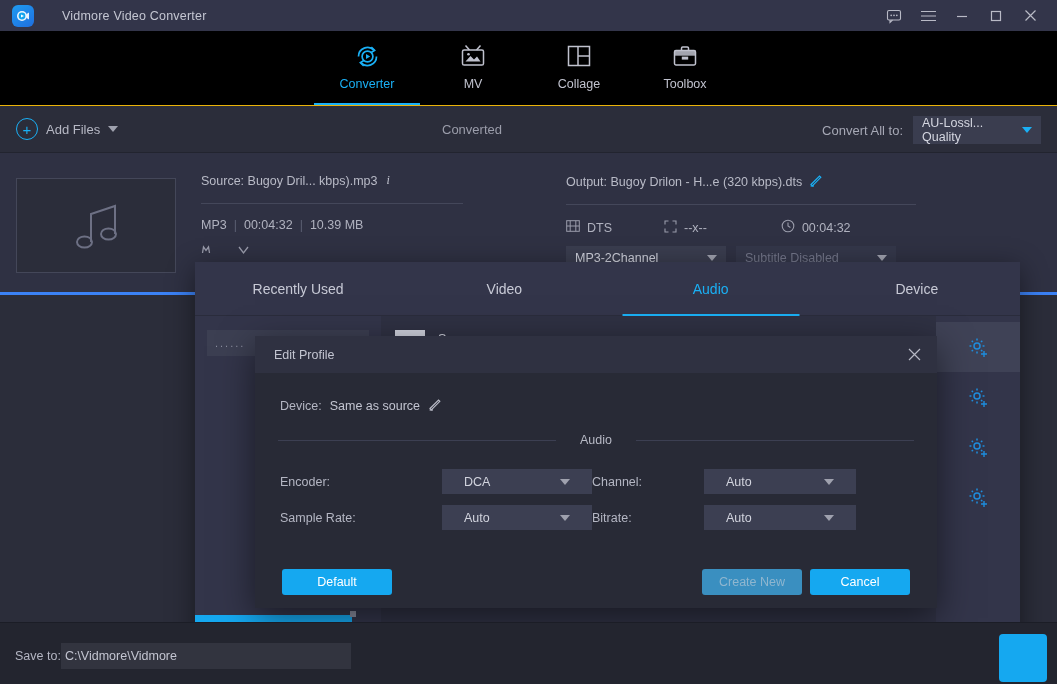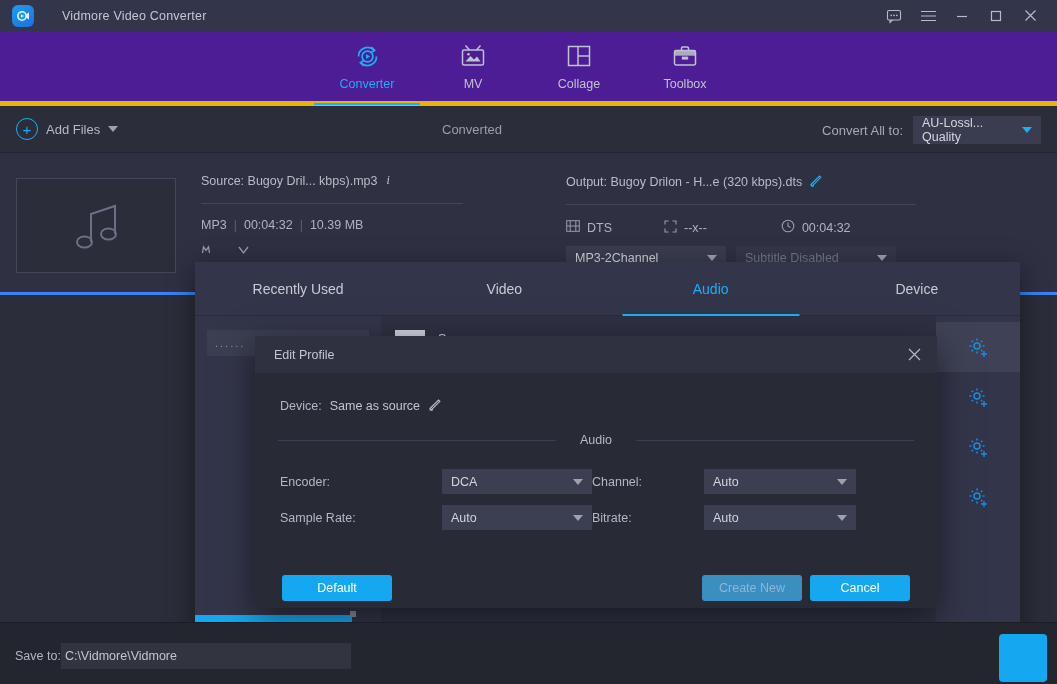--- a/index.html
+++ b/index.html
@@ -42,22 +42,22 @@
     width: 34px; height: 31px;
     display: flex; align-items: center; justify-content: center;
     color: #b9bac6;
   }
   .wcbtn:last-child { margin-right: 10px; }
 
   
   .navbar {
     position: absolute; top: 31px; left: 0;
     width: 1057px; height: 75px;
-    background: #4c1d95;
-    border-bottom: 5px solid #eab308;
+    background: #000000;
+    border-bottom: 1px solid #eab308;
   }
   .navtabs {
     position: absolute; left: 314px; top: 0;
     display: flex;
   }
   .navtab {
     width: 106px; height: 74px;
     display: flex; flex-direction: column; align-items: center;
     justify-content: flex-start; padding-top: 10px;
     color: #c0c2ce; position: relative;
@@ -255,24 +255,24 @@
   .formgrid {
     margin: 22px 0 0 25px;
     display: grid;
     grid-template-columns: 162px 150px 112px 152px;
     row-gap: 11px; align-items:center;
   }
   .flabel { font-size: 12.5px; color:#b4b6c3; }
   .fselect {
     height: 25px; background:#3c3f52;
     display:flex; align-items:center; justify-content:space-between;
-    padding: 0 9px; font-size: 12.5px; color:#d2d4de;
+    padding: 0 22px; font-size: 12.5px; color:#d2d4de;
   }
   .dlg-btns {
-    position:absolute; left:0; bottom: 7px; width: 682px;
+    position:absolute; left:0; bottom: 13px; width: 682px;
     padding: 0 27px; display:flex; align-items:center;
   }
   .btn {
     height: 26px; border-radius: 3px; font-size: 12.5px;
     display:flex; align-items:center; justify-content:center;
     color:#fff;
   }
   .btn-default { width: 110px; background:#15a8f0; }
   .btn-createnew { width: 100px; background:#3a8fc0; color:#8fb6cf; margin-left:auto; }
   .btn-cancel { width: 100px; background:#15a8f0; margin-left: 8px; }

